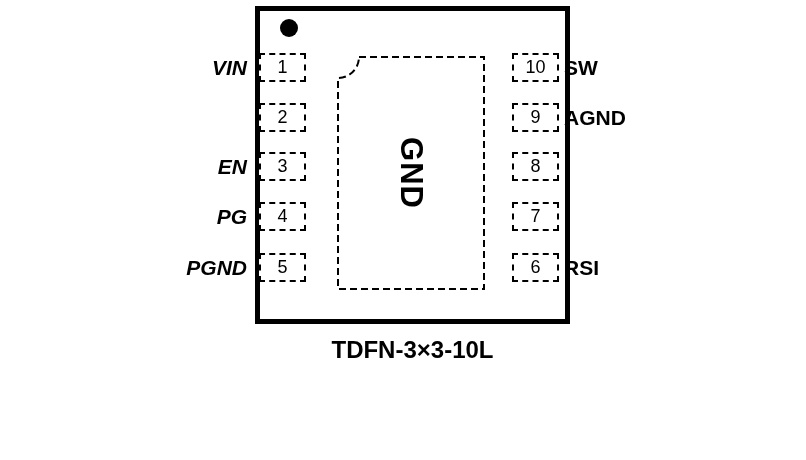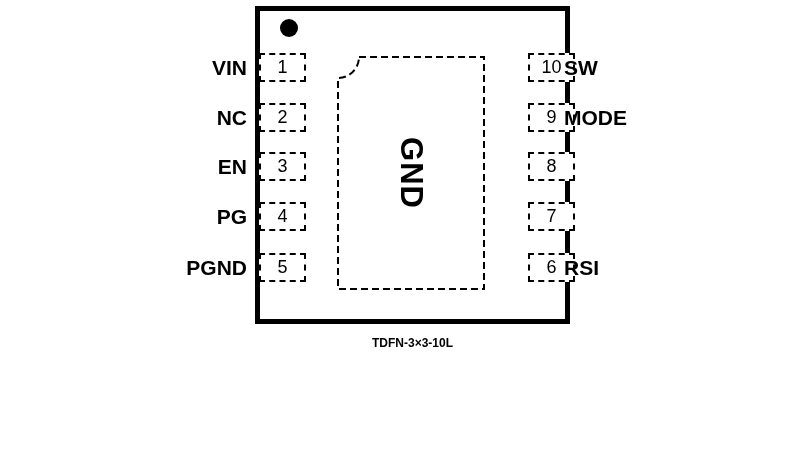--- a/index.html
+++ b/index.html
@@ -44,40 +44,41 @@
     border: 2px dashed #000000;
     box-sizing: border-box;
     background: #ffffff;
     display: flex;
     align-items: center;
     justify-content: center;
     font-size: 18px;
     color: #000000;
   }
   .pin-box.left  { left: 259px; }
-  .pin-box.right { left: 528px; text-align: right; }
+  .pin-box.right { left: 512px; text-align: right; }
   .row-0 { top: 53px; }
   .row-1 { top: 103px; }
   .row-2 { top: 152px; }
   .row-3 { top: 202px; }
   .row-4 { top: 253px; }
   
   .pin-label {
     position: absolute;
     height: 29px;
     line-height: 29px;
     font-size: 21px;
     font-weight: bold;
     color: #000000;
     white-space: nowrap;
   }
   .pin-label.left {
     left: 120px;
     width: 127px;
     text-align: right;
+    font-style: italic;
   }
   .pin-label.right {
     left: 564px;
     width: 150px;
     text-align: left;
   }
   
   .center-pad {
     position: absolute;
     left: 337px;
@@ -105,21 +106,21 @@
     letter-spacing: 1px;
     color: #000000;
   }
   
   .package-title {
     position: absolute;
     left: 255px;
     top: 336px;
     width: 315px;
     text-align: center;
-    font-size: 12px;
+    font-size: 24px;
     font-weight: bold;
     color: #000000;
   }
 </style>
 </head>
 <body>
 
 <div class="stage">
 
   <div class="package"></div>
@@ -160,24 +161,23 @@
       <span>8</span>
     </div>
   <div class="pin-box right row-3">
       <span>7</span>
     </div>
   <div class="pin-box right row-4">
       <span>6</span>
     </div>
 
   <div class="pin-label left row-0">VIN</div>
-  <div class="pin-label left row-1">NC</div>
   <div class="pin-label left row-3">PG</div>
   <div class="pin-label left row-2">EN</div>
   <div class="pin-label left row-4">PGND</div>
 
   <div class="pin-label right row-0">SW</div>
-  <div class="pin-label right row-1">MODE</div>
+  <div class="pin-label right row-1">AGND</div>
   <div class="pin-label right row-4">RSI</div>
 
   <div class="package-title">TDFN-3×3-10L</div>
 
 </div>
 
 </body></html>

